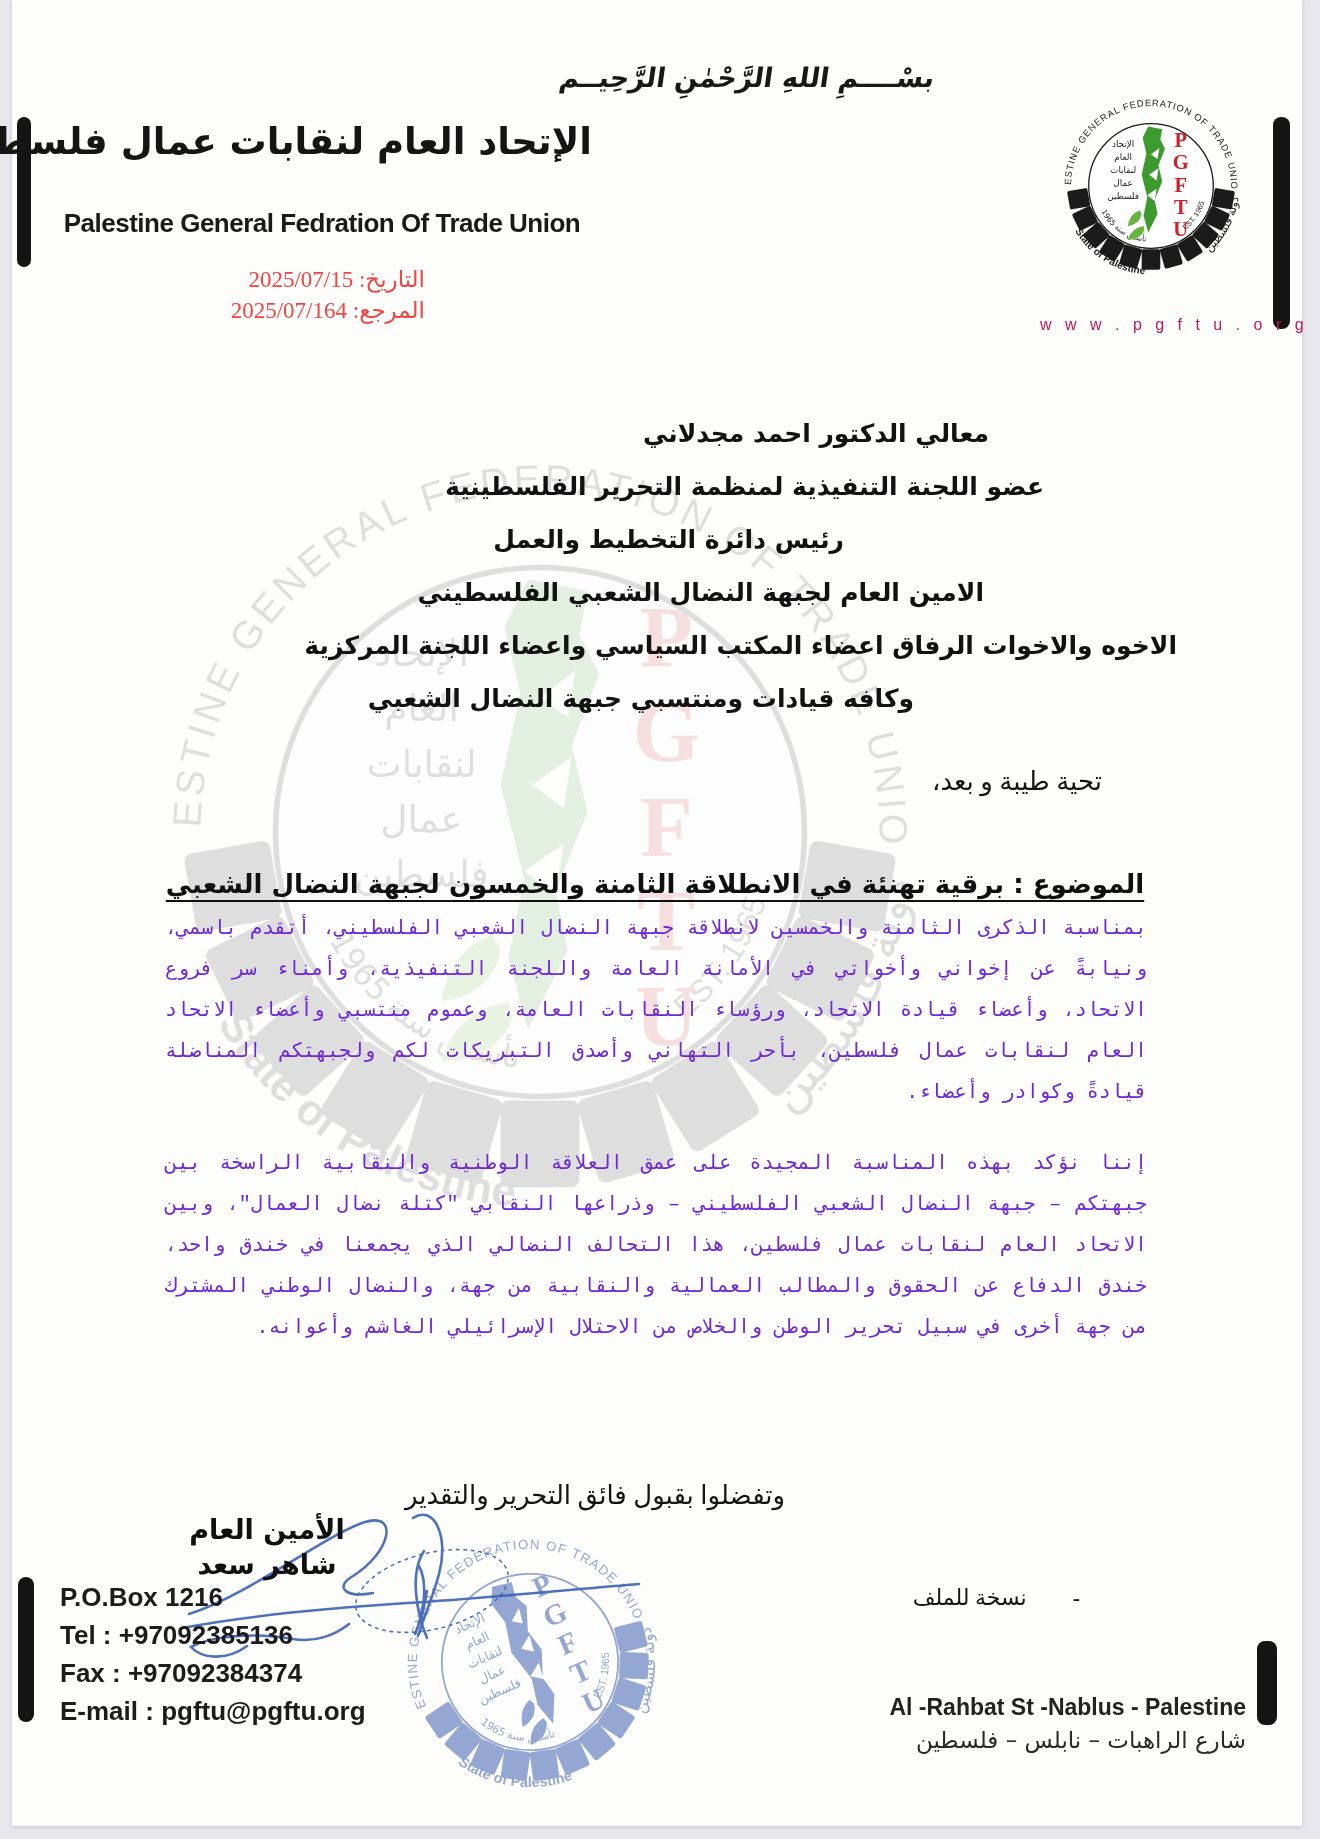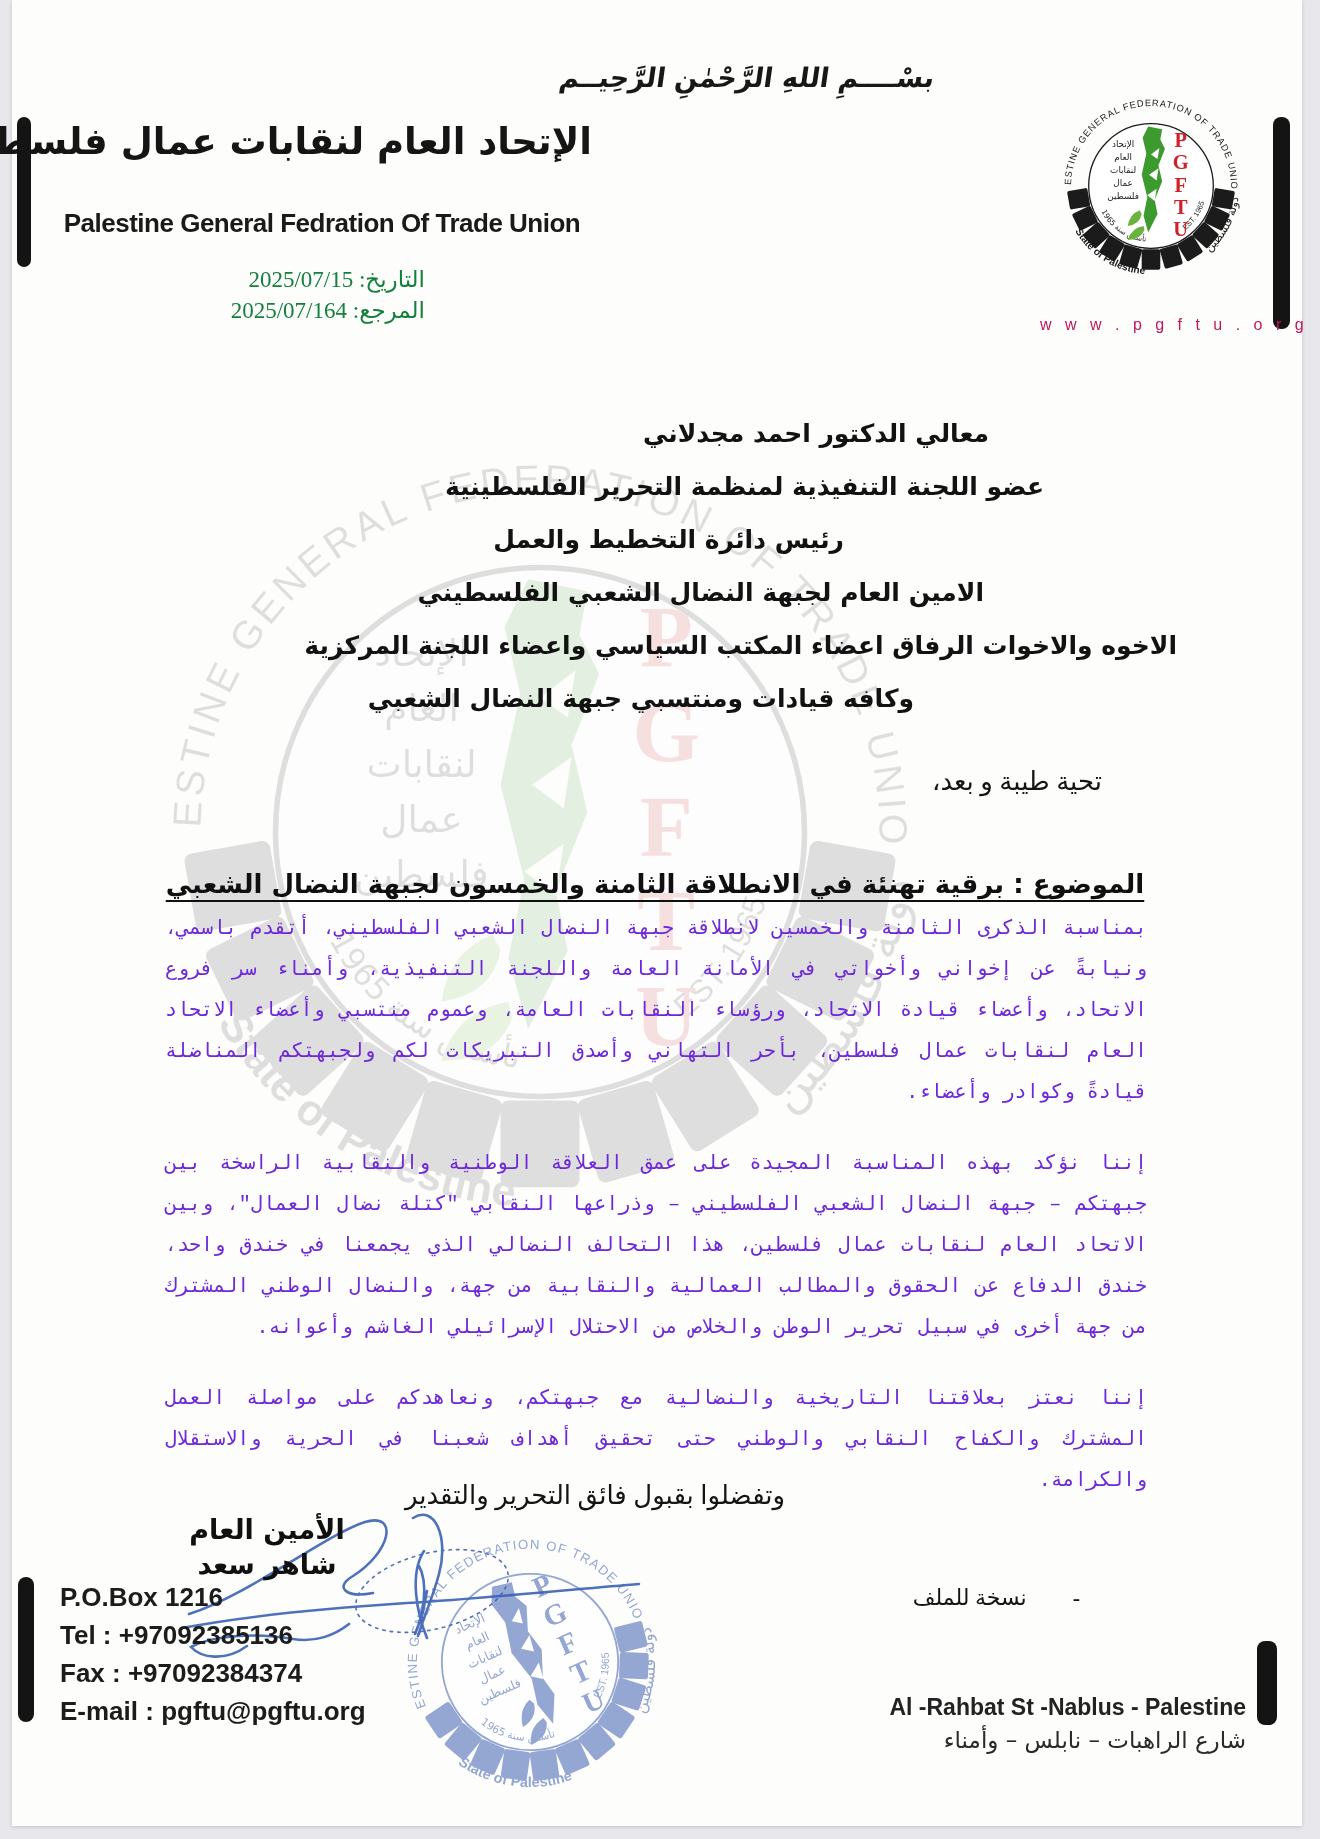--- a/index.html
+++ b/index.html
@@ -27,21 +27,21 @@
     font-family:"DejaVu Sans",sans-serif;font-weight:bold;
     font-size:37px;color:#151515;white-space:nowrap;
   }
   .org-en{
     left:40px;top:208px;width:540px;text-align:center;
     font-weight:bold;font-size:26px;color:#1a1a1a;letter-spacing:-.5px;white-space:nowrap;
   }
   .dates{
     left:183px;top:264px;width:230px;direction:rtl;text-align:right;
     font-family:"Liberation Serif","DejaVu Sans",serif;
-    font-size:23px;color:#15803d;line-height:31px;white-space:nowrap;
+    font-size:23px;color:#ef4444;line-height:31px;white-space:nowrap;
   }
   .logo-header{left:1033px;top:80px;width:212px;height:212px;}
   .website{
     left:1028px;top:316px;width:220px;text-align:right;
     font-size:16px;font-weight:normal;color:#be185d;letter-spacing:4.5px;white-space:nowrap;
   }
   
   .watermark{left:78px;top:382px;width:900px;height:900px;opacity:.13;pointer-events:none;}
   
   .recipient{
@@ -214,21 +214,20 @@
 
   <div class="abs greeting">تحية طيبة و بعد،</div>
 
   <div class="abs subject">
     <span>الموضوع : برقية تهنئة في الانطلاقة الثامنة والخمسون لجبهة النضال الشعبي</span>
   </div>
 
   <div class="abs bodytext">
     <p>بمناسبة الذكرى الثامنة والخمسين لانطلاقة جبهة النضال الشعبي الفلسطيني، أتقدم باسمي، ونيابةً عن إخواني وأخواتي في الأمانة العامة واللجنة التنفيذية، وأمناء سر فروع الاتحاد، وأعضاء قيادة الاتحاد، ورؤساء النقابات العامة، وعموم منتسبي وأعضاء الاتحاد العام لنقابات عمال فلسطين، بأحر التهاني وأصدق التبريكات لكم ولجبهتكم المناضلة قيادةً وكوادر وأعضاء.</p>
     <p>إننا نؤكد بهذه المناسبة المجيدة على عمق العلاقة الوطنية والنقابية الراسخة بين جبهتكم – جبهة النضال الشعبي الفلسطيني – وذراعها النقابي "كتلة نضال العمال"، وبين الاتحاد العام لنقابات عمال فلسطين، هذا التحالف النضالي الذي يجمعنا في خندق واحد، خندق الدفاع عن الحقوق والمطالب العمالية والنقابية من جهة، والنضال الوطني المشترك من جهة أخرى في سبيل تحرير الوطن والخلاص من الاحتلال الإسرائيلي الغاشم وأعوانه.</p>
-    <p>إننا نعتز بعلاقتنا التاريخية والنضالية مع جبهتكم، ونعاهدكم على مواصلة العمل المشترك والكفاح النقابي والوطني حتى تحقيق أهداف شعبنا في الحرية والاستقلال والكرامة.</p>
   </div>
 
   <div class="abs closing">وتفضلوا بقبول فائق التحرير والتقدير</div>
 
   <div class="abs stamp" id="stamp-logo">
   <svg viewBox="-14 -14 228 228" width="100%" height="100%" xmlns="http://www.w3.org/2000/svg">
     <defs>
       <path id="stop" d="M 14,100 A 86,86 0 0 1 186,100"></path>
       <path id="sbot" d="M 5,100 A 95,95 0 0 0 195,100"></path>
       <path id="sinn" d="M 40,100 A 60,60 0 0 0 160,100"></path>
@@ -292,16 +291,16 @@
     <div>Fax : +97092384374</div>
     <div>E-mail : pgftu@pgftu.org</div>
   </div>
 
   <div class="abs copy-note">
     <span class="dash">-</span><span>نسخة للملف</span>
   </div>
 
   <div class="abs addr">
     <div>Al -Rahbat St -Nablus - Palestine</div>
-    <div class="ar" dir="rtl">شارع الراهبات – نابلس – وأمناء</div>
+    <div class="ar" dir="rtl">شارع الراهبات – نابلس – فلسطين</div>
   </div>
 
 </div>
 
 </body></html>

